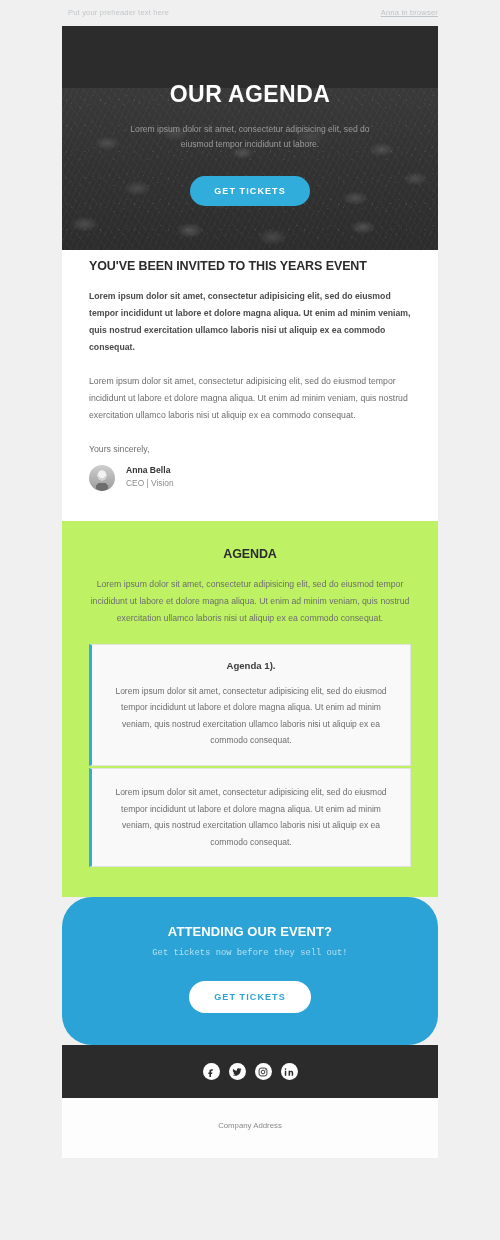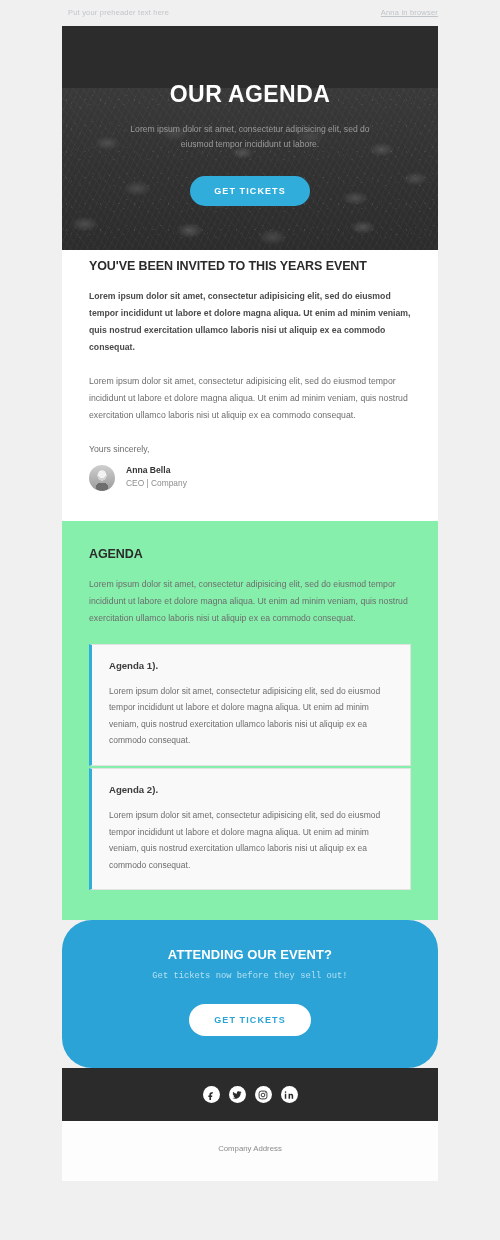--- a/index.html
+++ b/index.html
@@ -155,21 +155,21 @@
       radial-gradient(circle at 50% 36%, #f2f2f2 0 18%, rgba(0,0,0,0) 19%),
       radial-gradient(ellipse 10px 7px at 50% 84%, #6e6e6e 0 60%, rgba(0,0,0,0) 62%),
       radial-gradient(ellipse 8px 9px at 50% 40%, #d3d3d3 0 58%, rgba(0,0,0,0) 60%),
       linear-gradient(#cfcfcf, #9a9a9a);
       flex: none;
   }
   .sig-name { font-size: 8.6px; font-weight: bold; color: #333333; margin-bottom: 3px; }
   .sig-role { font-size: 8.4px; color: #8d8d8d; }
 
   
-  .section-gray { background: #86efac; padding: 26px 27px 30px; }
+  .section-gray { background: #bef264; padding: 26px 27px 30px; text-align: center; }
 
   .agenda-card {
     border: 1px solid #e2e2e2;
     border-left: 3px solid #31ADDC;
     background: #f9f9f9;
     padding: 15px 17px 16px;
     margin-top: 2px;
   }
   .agenda-card:first-of-type { margin-top: 20px; }
   .agenda-card-title {
@@ -276,36 +276,35 @@
 
     <div class="section-white">
       <div class="sect-title">YOU'VE BEEN INVITED TO THIS YEARS EVENT</div>
       <div class="para-bold">Lorem ipsum dolor sit amet, consectetur adipisicing elit, sed do eiusmod tempor incididunt ut labore et dolore magna aliqua. Ut enim ad minim veniam, quis nostrud exercitation ullamco laboris nisi ut aliquip ex ea commodo consequat.</div>
       <div class="para">Lorem ipsum dolor sit amet, consectetur adipisicing elit, sed do eiusmod tempor incididunt ut labore et dolore magna aliqua. Ut enim ad minim veniam, quis nostrud exercitation ullamco laboris nisi ut aliquip ex ea commodo consequat.</div>
       <div class="para para-tight">Yours sincerely,</div>
       <div class="signature">
         <div class="avatar"></div>
         <div>
           <div class="sig-name">Anna Bella</div>
-          <div class="sig-role">CEO | Company</div>
+          <div class="sig-role">CEO | Vision</div>
         </div>
       </div>
     </div>
 
     <div class="section-gray">
       <div class="sect-title">AGENDA</div>
       <div class="para">Lorem ipsum dolor sit amet, consectetur adipisicing elit, sed do eiusmod tempor incididunt ut labore et dolore magna aliqua. Ut enim ad minim veniam, quis nostrud exercitation ullamco laboris nisi ut aliquip ex ea commodo consequat.</div>
 
       <div class="agenda-card">
         <div class="agenda-card-title">Agenda 1).</div>
         <div class="agenda-card-body">Lorem ipsum dolor sit amet, consectetur adipisicing elit, sed do eiusmod tempor incididunt ut labore et dolore magna aliqua. Ut enim ad minim veniam, quis nostrud exercitation ullamco laboris nisi ut aliquip ex ea commodo consequat.</div>
       </div>
 
       <div class="agenda-card">
-        <div class="agenda-card-title">Agenda 2).</div>
         <div class="agenda-card-body">Lorem ipsum dolor sit amet, consectetur adipisicing elit, sed do eiusmod tempor incididunt ut labore et dolore magna aliqua. Ut enim ad minim veniam, quis nostrud exercitation ullamco laboris nisi ut aliquip ex ea commodo consequat.</div>
       </div>
     </div>
 
     <div class="section-cta">
       <div class="cta-title">ATTENDING OUR EVENT?</div>
       <div class="cta-sub">Get tickets now before they sell out!</div>
       <button class="btn-white">GET TICKETS</button>
     </div>
 

